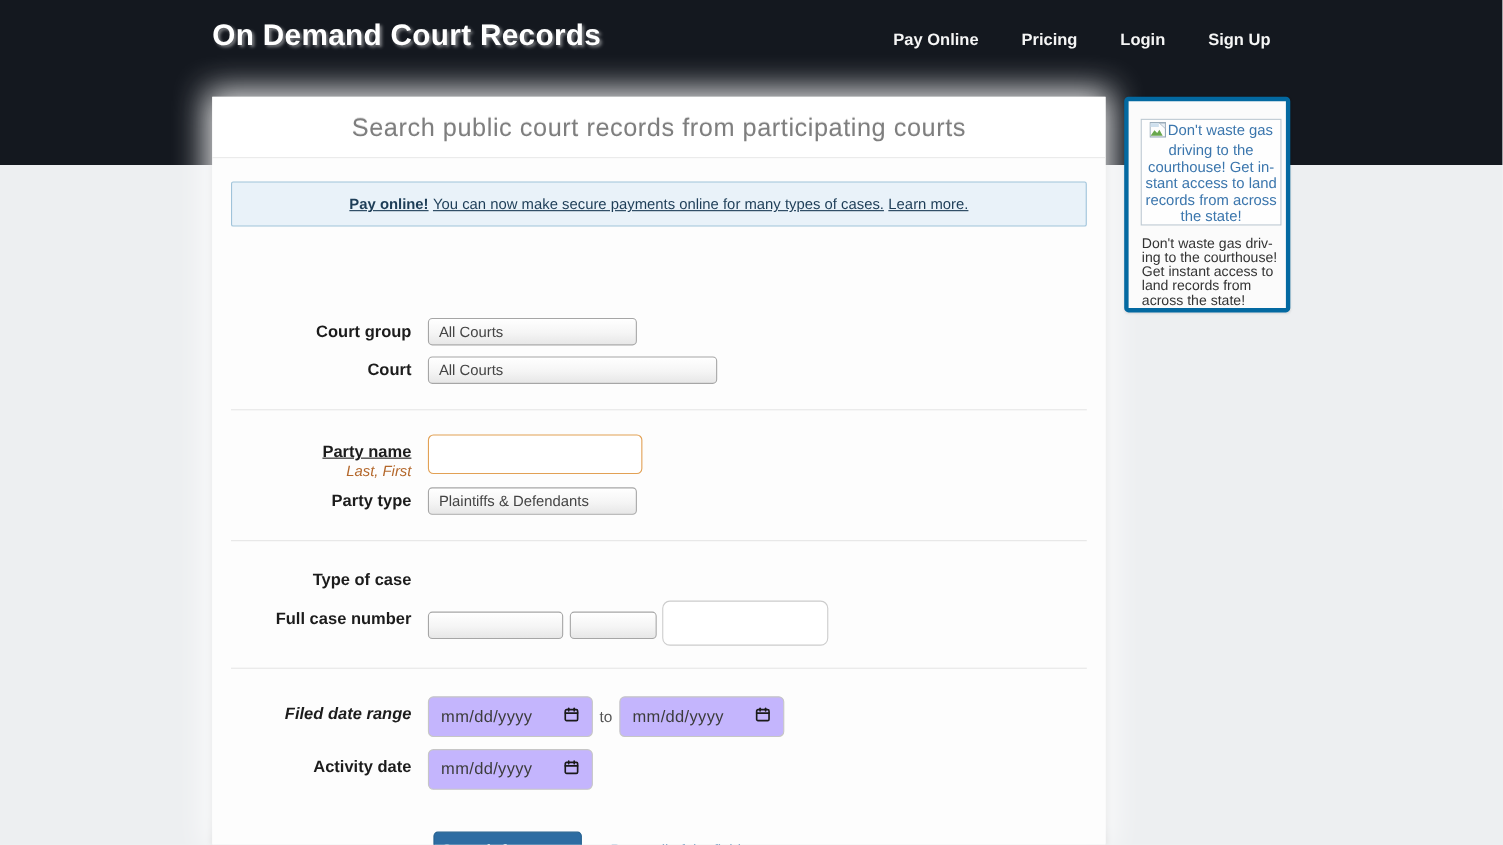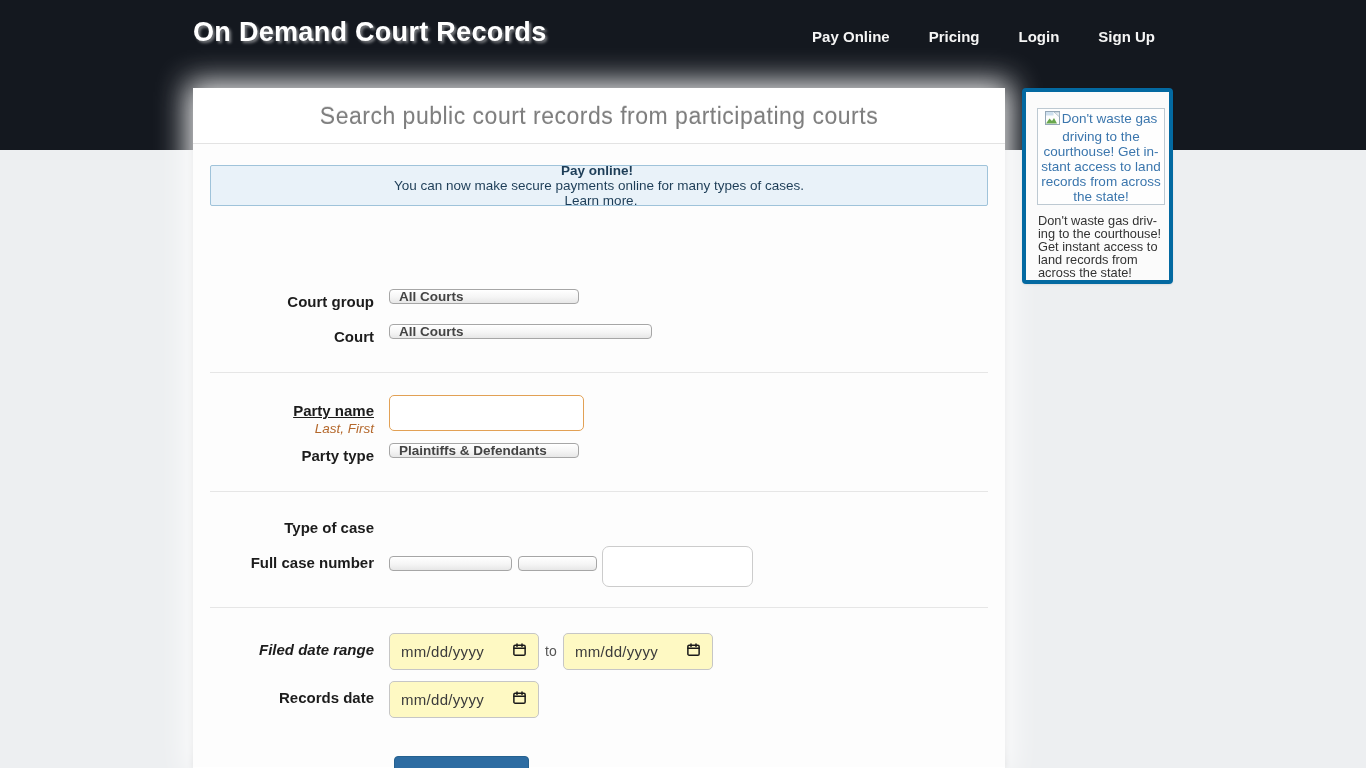--- a/index.html
+++ b/index.html
@@ -23,44 +23,44 @@
     box-shadow:0 0 28px 6px rgba(255,255,255,0.92), 0 0 6px rgba(0,0,0,0.18); }
   .card-heading { height:56px; line-height:56px; text-align:center;
     font-size:23px; color:#7e7e7e; letter-spacing:0.5px;
     text-shadow:0 1px 1px rgba(255,255,255,0.9), 0 -1px 0 rgba(0,0,0,0.12);
     border-bottom:1px solid #e3e3e3; background:#ffffff; }
   .form-area { position:relative; width:100%; height:623px; background:#fdfdfd; }
 
   .banner { position:absolute; left:17px; top:21px; width:778px; height:41px;
     background:var(--banner-bg,#e9f2f9); border:1px solid var(--banner-border,#9fc3da);
     border-radius:2px; display:flex; align-items:center; justify-content:center;
-    font-size:13.5px; color:#1d3d57; cursor:pointer;flex-direction:column; }
+    font-size:13.5px; color:#1d3d57; text-decoration:underline; cursor:pointer; }
   .banner b { margin-right:4px; }
   .banner .lm { margin-left:4px; }
 
   .lbl { position:absolute; left:0; width:181px; text-align:right;
     font-weight:bold; font-size:15px; color:#1c1c1c; line-height:24px; }
   .hint { position:absolute; left:0; width:181px; text-align:right;
     font-style:italic; font-size:13.5px; color:var(--hint-orange,#b4682c); }
 
-  .sel { position:absolute; height:15px; border:1px solid #a6a6a6; border-radius:4px;
+  .sel { position:absolute; height:25px; border:1px solid #a6a6a6; border-radius:4px;
     background:linear-gradient(#ffffff 0%, #f5f5f5 55%, #e7e7e7 100%);
     box-shadow:inset 0 1px 0 #ffffff; display:flex; align-items:center;
-    padding:0 9px; font-size:13.5px; color:#444; cursor:pointer;font-weight:bold; }
+    padding:0 9px; font-size:13.5px; color:#444; cursor:pointer; }
   .sel.placeholder span { color:#8a8a8a; }
 
   .divider { position:absolute; left:17px; width:778px; height:1px; background:#e6e6e6; }
 
   .txt { position:absolute; border:1px solid #ccc; border-radius:5px; background:#fff;
     font-size:14px; color:#333; padding:0 8px; outline:none;
     font-family:"Liberation Sans", sans-serif; }
   .txt.focus-orange { border:1px solid var(--focus-orange,#e2a155); }
 
   .datefield { position:absolute; width:150px; height:37px; border:1px solid #c6c6c6;
-    border-radius:5px; background:#fef9c3; display:flex; align-items:center;
+    border-radius:5px; background:#c4b5fd; display:flex; align-items:center;
     justify-content:space-between; padding:0 11px; cursor:text; }
   .datefield .ph { font-size:15px; color:#3c3c3c; letter-spacing:0.3px; }
   .to-sep { position:absolute; font-size:14px; color:#555; line-height:37px; }
 
   .btn { position:absolute; width:135px; height:35px; background:var(--accent-blue,#2d6ca2);
     color:#fff; font-weight:bold; font-size:15px; border:1px solid #25618f;
     border-radius:4px; cursor:pointer; font-family:"Liberation Sans", sans-serif; }
   .or-txt { position:absolute; font-size:13.5px; color:#8a8a8a; }
   .reset-link { position:absolute; font-size:13.5px; color:var(--link-blue,#3b76ad);
     text-decoration:none; cursor:pointer; }
@@ -153,21 +153,21 @@
         <span>
           <svg width="15" height="15" viewBox="0 0 24 24" fill="none" stroke="#1a1a1a" stroke-width="2.4" stroke-linecap="round">
             <rect x="3" y="5" width="18" height="16" rx="2"></rect>
             <line x1="3" y1="10" x2="21" y2="10"></line>
             <line x1="8" y1="3" x2="8" y2="7"></line>
             <line x1="16" y1="3" x2="16" y2="7"></line>
           </svg>
         </span>
       </div>
 
-      <div class="lbl" style="top:542px;">Records date</div>
+      <div class="lbl" style="top:542px;">Activity date</div>
       <div class="datefield" style="left:196px; top:537px;">
         <span class="ph">mm/dd/yyyy</span>
         <span>
           <svg width="15" height="15" viewBox="0 0 24 24" fill="none" stroke="#1a1a1a" stroke-width="2.4" stroke-linecap="round">
             <rect x="3" y="5" width="18" height="16" rx="2"></rect>
             <line x1="3" y1="10" x2="21" y2="10"></line>
             <line x1="8" y1="3" x2="8" y2="7"></line>
             <line x1="16" y1="3" x2="16" y2="7"></line>
           </svg>
         </span>

